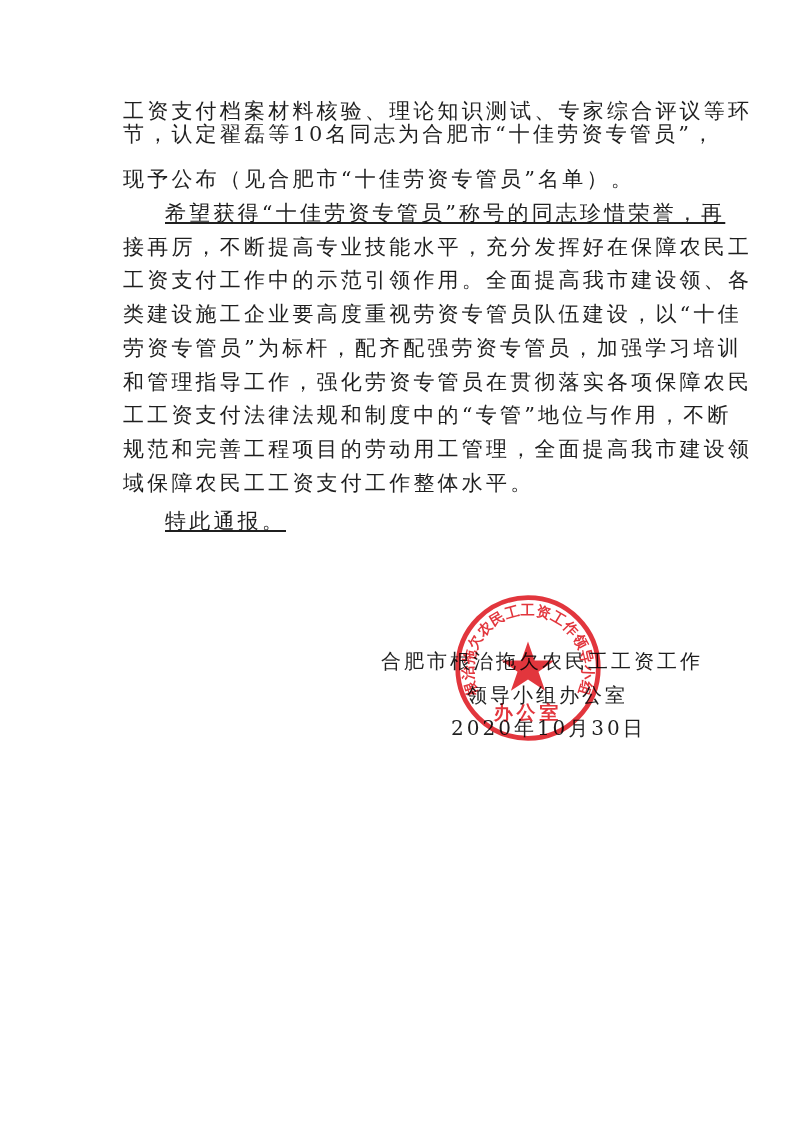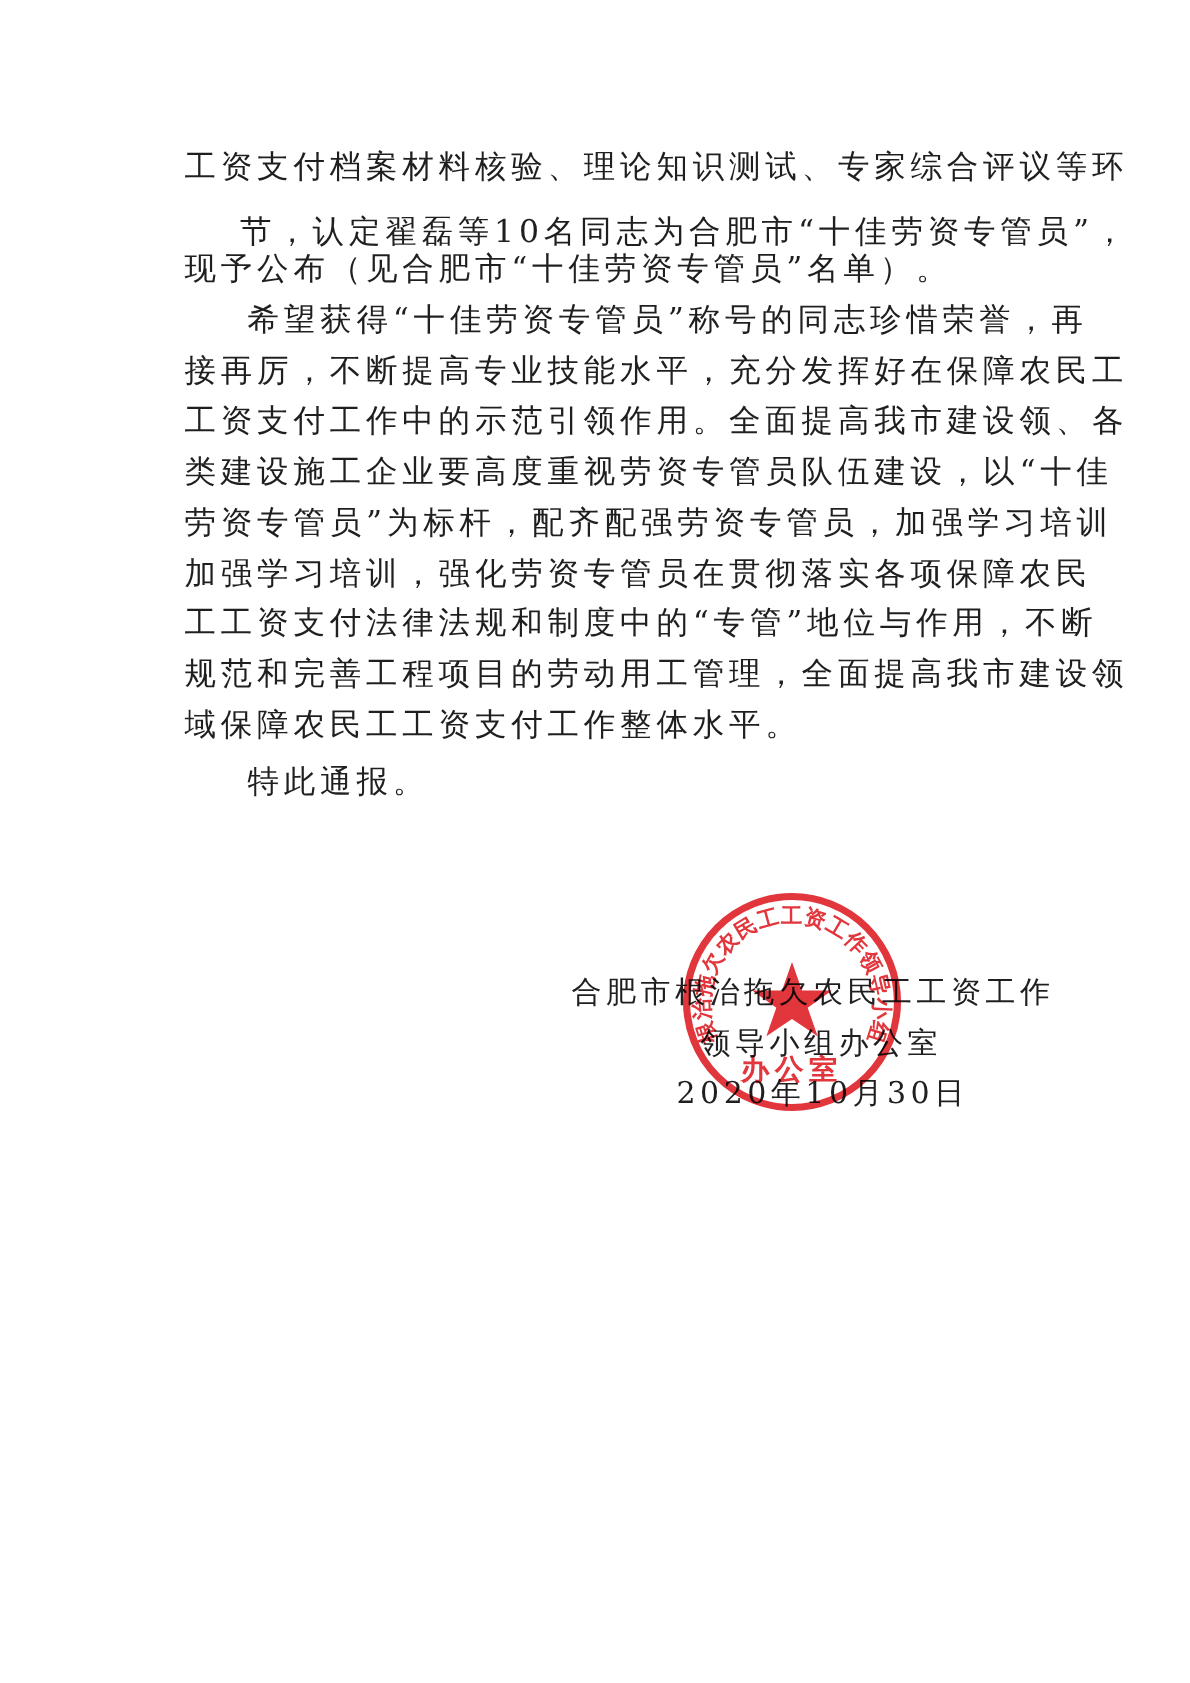--- a/index.html
+++ b/index.html
@@ -24,21 +24,21 @@
     .line {
       position: absolute;
       left: 123px;
       width: 560px;
       font-size: 21px;
       line-height: 28px;
       white-space: nowrap;
       letter-spacing: 3.2px;
       color: #1f1f1f;
     }
-    .line.indent { left: 165px; width: 520px; }
+    .line.indent { left: 165px; width: 520px; text-decoration: underline; }
     .sig {
       position: absolute;
       font-size: 20px;
       line-height: 26px;
       white-space: nowrap;
       letter-spacing: 3px;
       color: #1f1f1f;
       z-index: 2;
     }
     .seal {
@@ -51,29 +51,29 @@
       mix-blend-mode: multiply;
       opacity: 0.92;
     }
   </style>
 </head>
 <body>
 
 <div class="page">
 
   <div class="line" style="top:97px;">工资支付档案材料核验、理论知识测试、专家综合评议等环</div>
-  <div class="line" style="top:140px;margin-left:37px;">节，认定翟磊等10名同志为合肥市“十佳劳资专管员”，</div>
+  <div class="line" style="top:120px;">节，认定翟磊等10名同志为合肥市“十佳劳资专管员”，</div>
   <div class="line" style="top:165px;">现予公布（见合肥市“十佳劳资专管员”名单）。</div>
 
   <div class="line indent" style="top:199px;">希望获得“十佳劳资专管员”称号的同志珍惜荣誉，再</div>
   <div class="line" style="top:233px;">接再厉，不断提高专业技能水平，充分发挥好在保障农民工</div>
   <div class="line" style="top:266px;">工资支付工作中的示范引领作用。全面提高我市建设领、各</div>
   <div class="line" style="top:300px;text-align:center;">类建设施工企业要高度重视劳资专管员队伍建设，以“十佳</div>
   <div class="line" style="top:334px;">劳资专管员”为标杆，配齐配强劳资专管员，加强学习培训</div>
-  <div class="line" style="top:368px;">加强学习培训，强化劳资专管员在贯彻落实各项保障农民</div>
+  <div class="line" style="top:368px;">和管理指导工作，强化劳资专管员在贯彻落实各项保障农民</div>
   <div class="line" style="top:401px;">工工资支付法律法规和制度中的“专管”地位与作用，不断</div>
   <div class="line" style="top:435px;">规范和完善工程项目的劳动用工管理，全面提高我市建设领</div>
   <div class="line" style="top:469px;">域保障农民工工资支付工作整体水平。</div>
 
   <div class="line indent" style="top:507px;">特此通报。</div>
 
   <div class="sig" style="left:381px; top:648px;">合肥市根治拖欠农民工工资工作</div>
   <div class="sig" style="left:467px; top:682px;">领导小组办公室</div>
   <div class="sig" style="left:451px; top:715px;">2020年10月30日</div>
 

